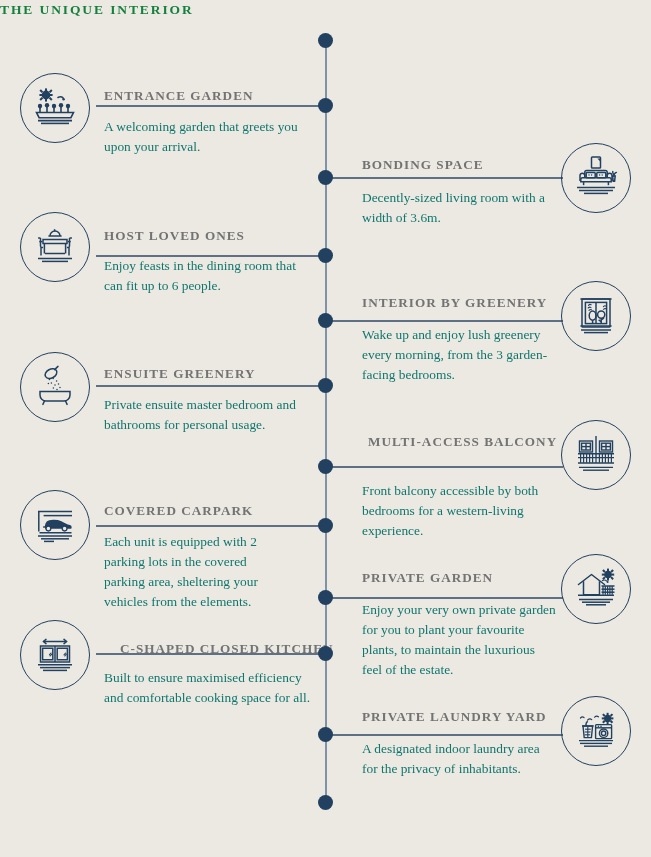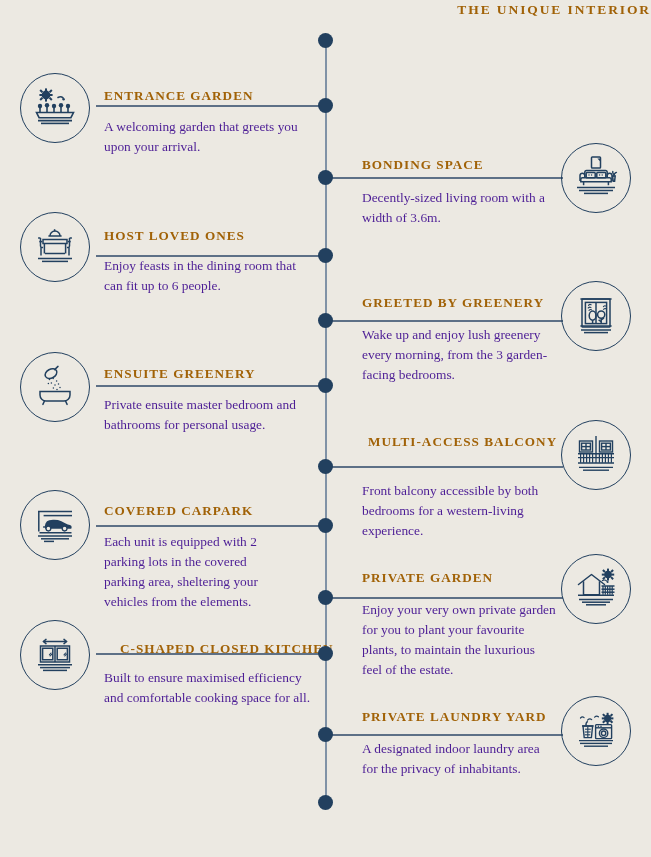--- a/index.html
+++ b/index.html
@@ -28,26 +28,26 @@
     color: rgba(255,255,255,0.62);
     user-select: none;
     pointer-events: none;
     z-index: 1;
   }
 
   
   #title {
     position: absolute;
     top: 2px; left: 0; right: 0;
-    text-align: right;
+    text-align: left;
     font-family: "Liberation Serif", serif;
     font-size: 13.5px;
     font-weight: 700;
     letter-spacing: 1.9px;
-    color: #a16207;
+    color: #15803d;
     z-index: 5;
   }
 
   
   #spine {
     position: absolute;
     left: 325px;
     top: 36px;
     width: 2px;
     height: 766px;
@@ -85,32 +85,32 @@
     z-index: 3;
   }
   .icon-circle svg { display: block; }
 
   .head {
     position: absolute;
     font-family: "Liberation Serif", serif;
     font-weight: 700;
     font-size: 13.2px;
     letter-spacing: 1.0px;
-    color: #a16207;
+    color: #737373;
     white-space: nowrap;
     z-index: 4;
   }
   .head.right { text-align: left; }
 
   .body {
     position: absolute;
     font-family: "Liberation Serif", serif;
     font-size: 13.4px;
     line-height: 20px;
-    color: #4c1d95;
+    color: #0f766e;
     z-index: 4;
   }
 </style>
 </head>
 <body>
 
 <div id="page">
 
 
   <div id="title">THE UNIQUE INTERIOR</div>
@@ -252,21 +252,21 @@
         <path d="M28.2 27 l2.8 -2.2"></path>
         <path d="M28.2 28.6 l-2.6 -1.8"></path>
         <g stroke-width="1.1" stroke-linecap="round">
           <path d="M30.4 13.6 q1.4 -1.4 2.6 -0.4"></path>
           <path d="M30.6 16.4 q1.2 -1.4 2.4 -0.6"></path>
         </g>
         <path d="M8 37 h30"></path>
         <path d="M11 39.6 h24"></path>
       </svg>
     </div>
-    <div class="head right" style="left:362px; top:295px;">GREETED BY GREENERY</div>
+    <div class="head right" style="left:362px; top:295px;">INTERIOR BY GREENERY</div>
     <div class="body" style="left:362px; top:325px; width:200px;">Wake up and enjoy lush greenery every morning, from the 3 garden-facing bedrooms.</div>
   </div>
 
   <div class="row">
     <div class="connector" style="left:96px; top:385px; width:230px;"></div>
     <div class="icon-circle" style="left:20px; top:352px;">
       <svg width="46" height="46" viewBox="0 0 46 46" fill="none" stroke="#22405f" stroke-width="1.5">
         <ellipse cx="19" cy="9.6" rx="6.2" ry="4.4" transform="rotate(-28 19 9.6)"></ellipse>
         <path d="M22.6 5.6 l3.4 -3.2" stroke-linecap="round"></path>
         <g fill="#22405f" stroke="none">

